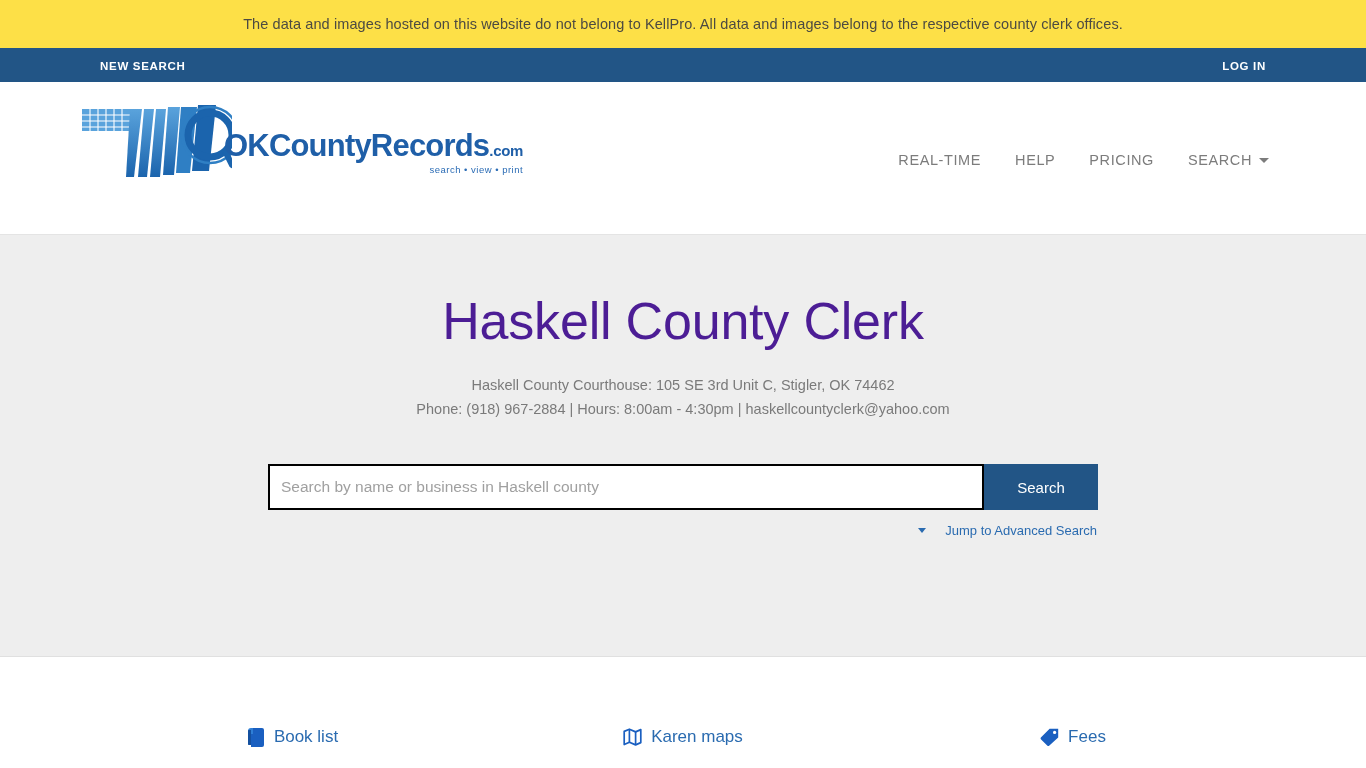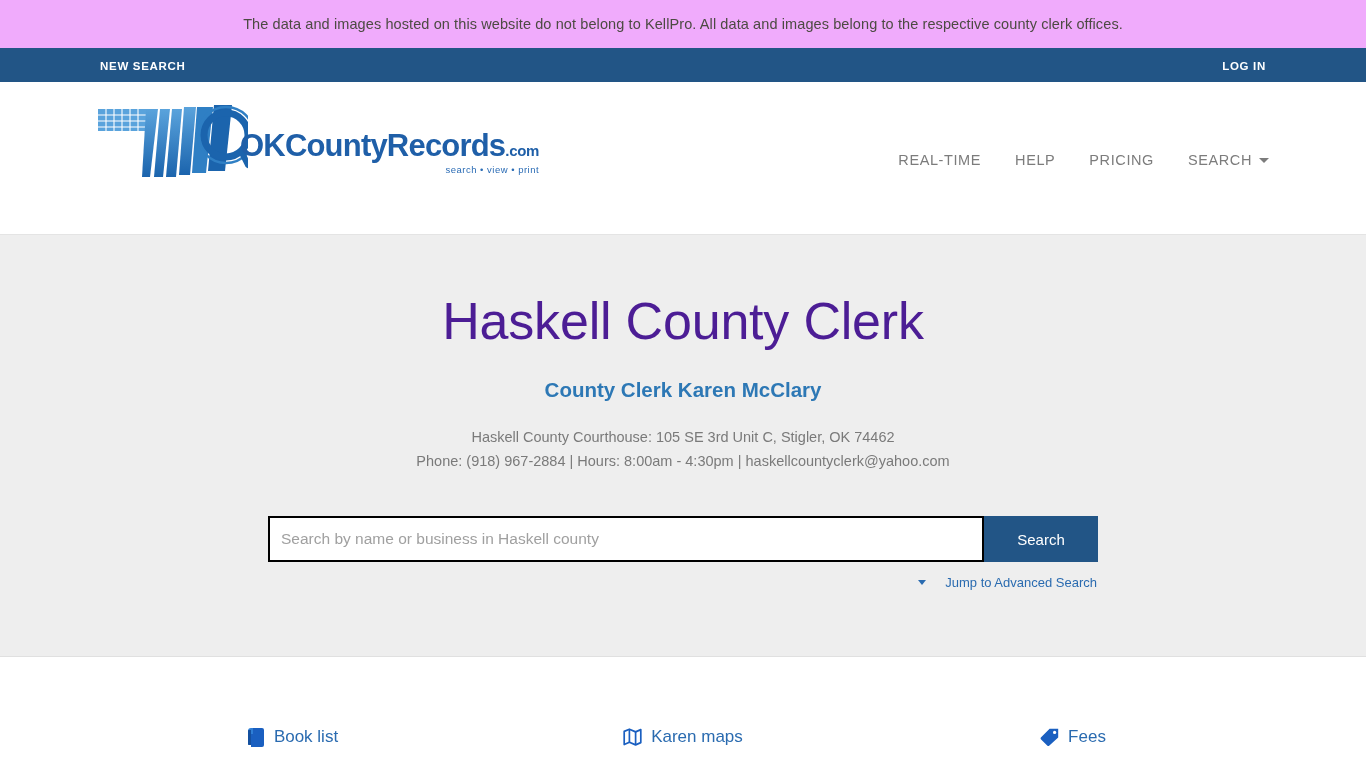--- a/index.html
+++ b/index.html
@@ -11,21 +11,21 @@
     height: 768px;
     overflow: hidden;
     background: #ffffff;
     font-family: "Liberation Sans", sans-serif;
   }
 
   
   .disclaimer-banner {
     width: 100%;
     height: 48px;
-    background: #f0abfc;
+    background: #fde047;
     display: flex;
     align-items: center;
     justify-content: center;
   }
   .disclaimer-text {
     font-size: 14.5px;
     color: #4c4a42;
     letter-spacing: 0.1px;
     line-height: 1.3;
   }
@@ -55,21 +55,21 @@
     width: 100%;
     height: 153px;
     background: #ffffff;
     border-bottom: 1px solid #e4e4e4;
     display: flex;
     align-items: center;
     position: relative;
   }
   .logo-wrap {
     position: absolute;
-    left: 96px;
+    left: 80px;
     top: 17px;
     display: flex;
     align-items: flex-end;
     height: 86px;
   }
   .logo-mark { width: 152px; height: 86px; display: block; }
   .logo-textblock {
     margin-left: -8px;
     padding-bottom: 10px;
   }
@@ -303,21 +303,20 @@
     <a class="menu-item">
       <span>SEARCH</span>
       <span class="caret-down"></span>
     </a>
   </div>
 </div>
 
 <div class="hero">
   <h1 class="hero-title">Haskell County Clerk</h1>
 
-  <a class="hero-clerk">County Clerk Karen McClary</a>
 
   <div class="hero-address">
     <div>Haskell County Courthouse: 105 SE 3rd Unit C, Stigler, OK 74462</div>
     <div>Phone: (918) 967-2884 | Hours: 8:00am - 4:30pm | haskellcountyclerk@yahoo.com</div>
   </div>
 
   <div class="search-row">
     <input class="search-input" type="text" placeholder="Search by name or business in Haskell county" style="">
     <button class="search-button">Search</button>
   </div>

